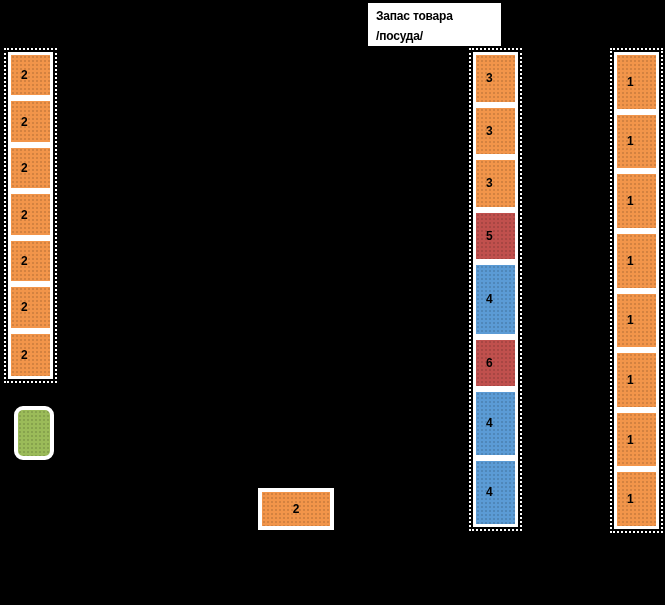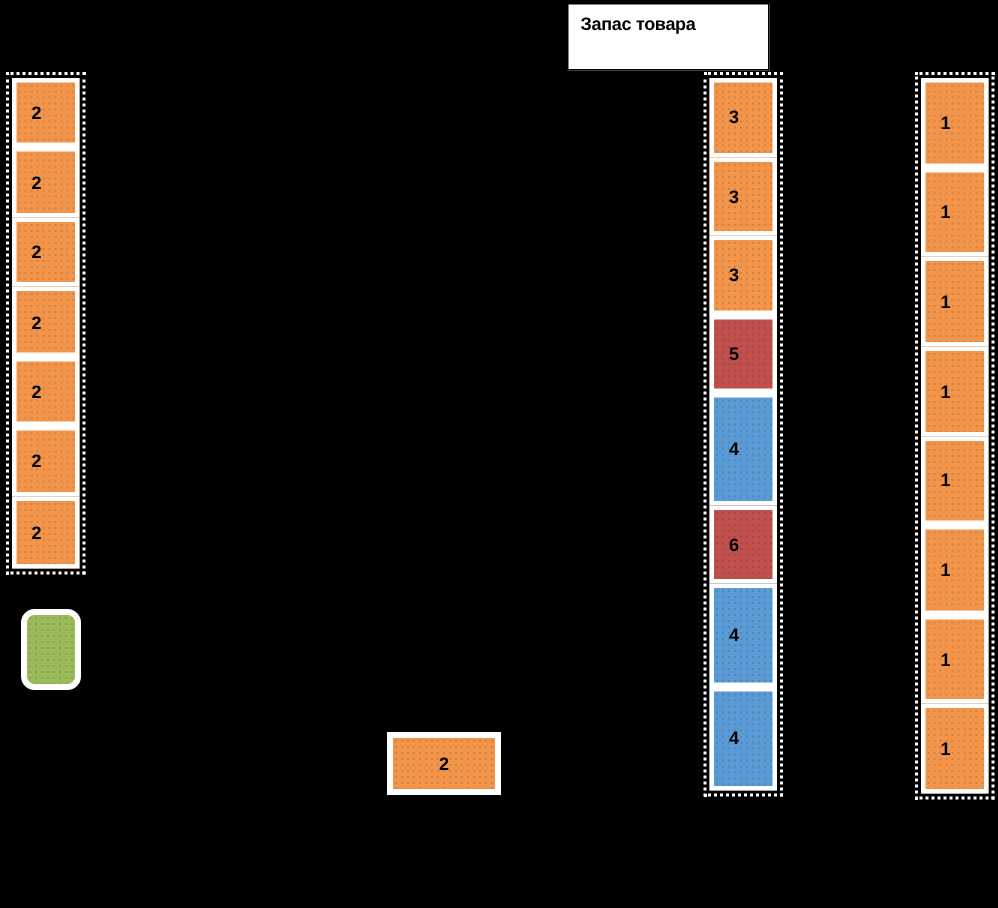--- a/index.html
+++ b/index.html
@@ -103,22 +103,23 @@
     background-size: 4px 4px;
     pointer-events: none;
   }
   .rounded { border-radius: 9px; }
 </style>
 </head>
 <body>
 
 <div id="canvas" style="width: 665px; height: 605px; background: rgb(0, 0, 0);">
 
-  <div class="callout" id="callout" style="left: 378px; top: 2px; width: 135px; height: 45px;">
+  <div class="callout" id="callout" style="left: 367px; top: 2px; width: 135px; height: 45px;">
     <div>Запас товара</div>
+    <div>/посуда/</div>
   </div>
 
   <div id="shapes-layer">
       <div class="stack" style="left: 4px; top: 48px; width: 53px; height: 335px;">
         <div class="cell c-orange" style="height: 47px; background: rgb(242, 149, 74);">
           <span class="val">2</span>
         </div>
         <div class="cell c-orange" style="height: 47px; background: rgb(242, 149, 74);">
           <span class="val">2</span>
         </div>

